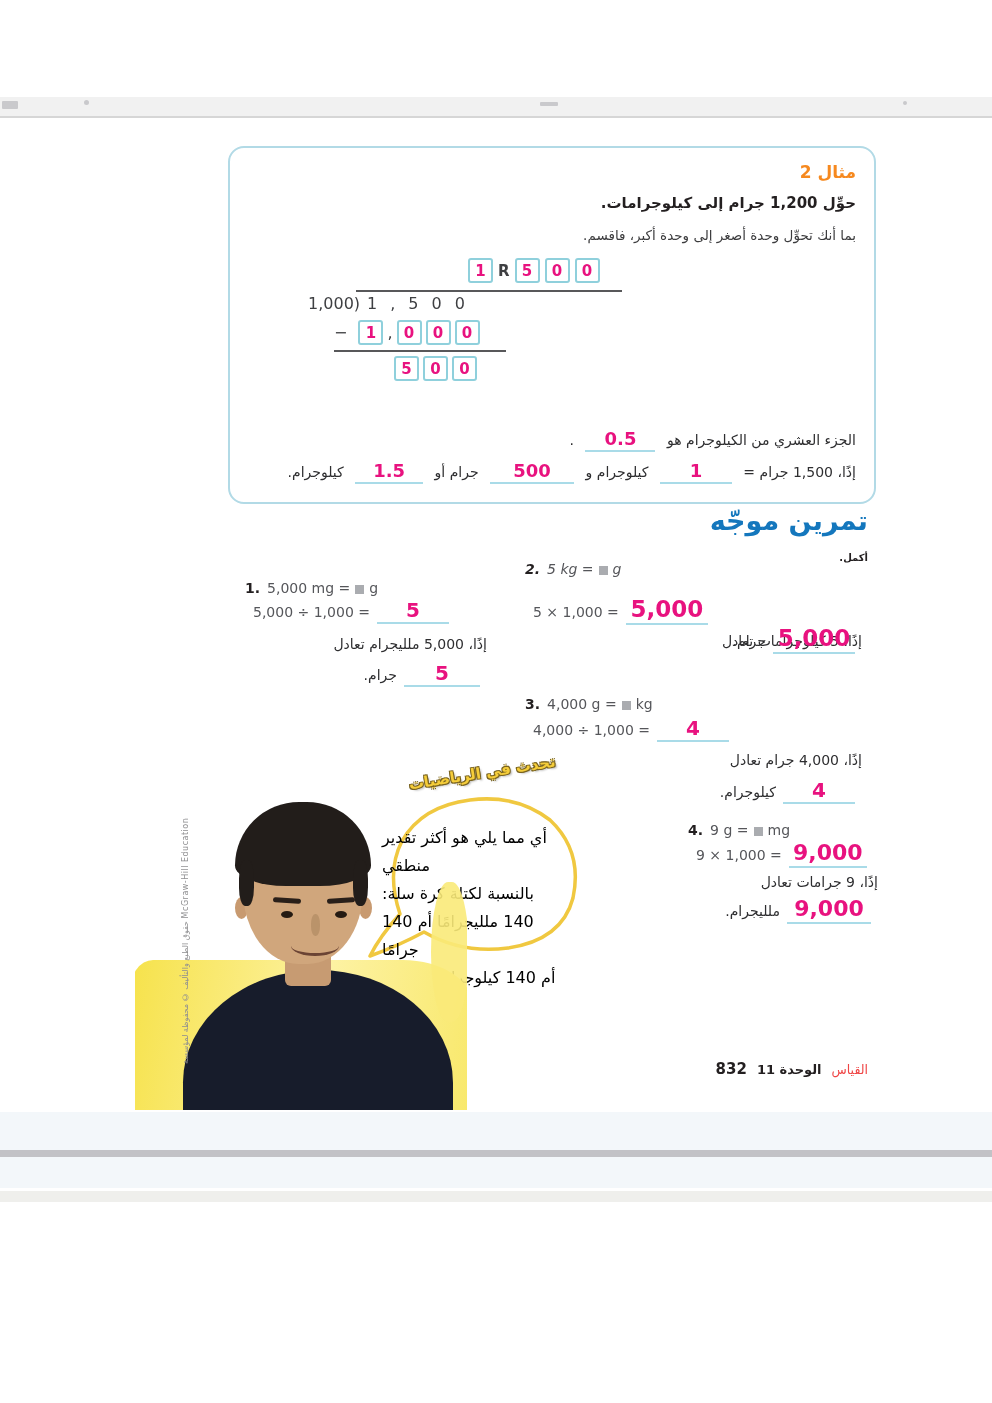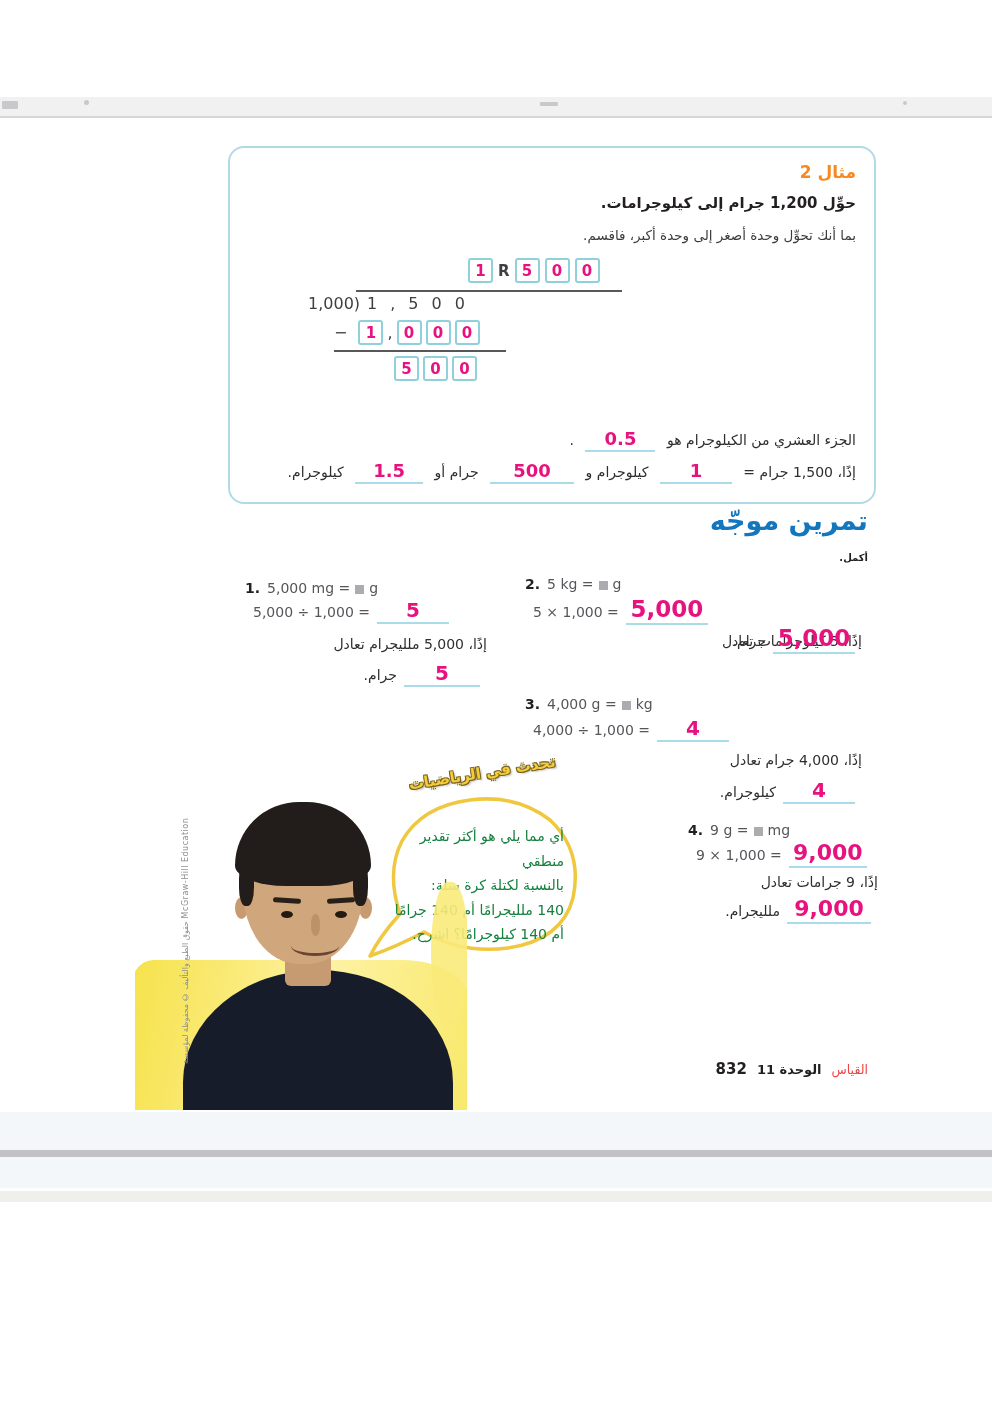--- a/index.html
+++ b/index.html
@@ -41,22 +41,22 @@
   .exnum{font-weight:bold;color:#231f20;margin-right:7px;font-size:14px;}
   .mathtxt{color:#55565a;font-size:14px;}
   .sq{display:inline-block;width:9px;height:9px;background:#aaacb0;margin:0 5px;vertical-align:middle;}
   .concl{color:#2e2e30;font-size:14px;}
 
   
   .tm-title{left:408px;top:764px;transform:rotate(-9deg);font-size:15px;font-weight:bold;color:#f5cd3a;
             direction:rtl;letter-spacing:1px;white-space:nowrap;
             text-shadow:1px 1px 0 #7a6420,-1px -1px 0 #7a6420,1px -1px 0 #7a6420,-1px 1px 0 #7a6420,2px 2px 2px rgba(0,0,0,.25);}
   .bubble-svg{left:366px;top:796px;}
-  .bubble-text{left:382px;top:824px;width:182px;text-align:right;font-size:14px;line-height:1.75;
-               color:#15803d;direction:rtl;}
+  .bubble-text{left:382px;top:824px;width:182px;text-align:left;font-size:16px;line-height:1.75;
+               color:#000000;direction:rtl;}
   .bubble-text span{display:block;}
 
   
   .photo{left:135px;top:802px;width:332px;height:308px;overflow:hidden;}
   .photo *{position:absolute;}
   .ywash{left:-6px;top:158px;width:344px;height:156px;background:linear-gradient(100deg,#f6e24a,#fdf2a2 55%,#f8e86a);
          border-radius:24px 70px 6px 18px / 34px 46px 8px 14px;}
   .ystreak{left:296px;top:80px;width:38px;height:140px;background:#f9ea79;border-radius:45%/50%;opacity:.9;}
   .torso{left:48px;top:168px;width:270px;height:150px;background:#171c2b;border-radius:50% 50% 6px 6px/75% 75% 6px 6px;}
   .neck{left:150px;top:142px;width:46px;height:42px;background:#c79b72;border-radius:6px;}
@@ -167,21 +167,21 @@
     <span class="exnum">1.</span><span class="mathtxt">5,000 mg =</span><span class="sq"></span><span class="mathtxt">g</span>
   </div>
   <div class="exline ltr" style="left:253px;top:600px;">
     <span class="mathtxt">5,000 ÷ 1,000 =</span><span class="blank" style="width:66px;font-size:20px;">5</span>
   </div>
   <div class="exline rtl concl" style="right:505px;top:636px;">إذًا، 5,000 ملليجرام تعادل</div>
   <div class="exline rtl concl" style="right:505px;top:663px;">
     <span class="blank" style="width:70px;font-size:20px;">5</span><span>جرام.</span>
   </div>
 
-  <div class="exline ltr" style="left:525px;top:576px;">
+  <div class="exline ltr" style="left:525px;top:561px;font-style:italic;">
     <span class="exnum">2.</span><span class="mathtxt">5 kg =</span><span class="sq"></span><span class="mathtxt">g</span>
   </div>
   <div class="exline ltr" style="left:533px;top:598px;">
     <span class="mathtxt">5 × 1,000 =</span><span class="blank" style="width:76px;font-size:23px;">5,000</span>
   </div>
   <div class="exline rtl concl" style="right:130px;top:633px;">إذًا، 5 كيلوجرامات تعادل</div>
   <div class="exline rtl concl" style="right:130px;top:627px;">
     <span class="blank" style="width:76px;font-size:23px;">5,000</span><span>جرام.</span>
   </div>
 

